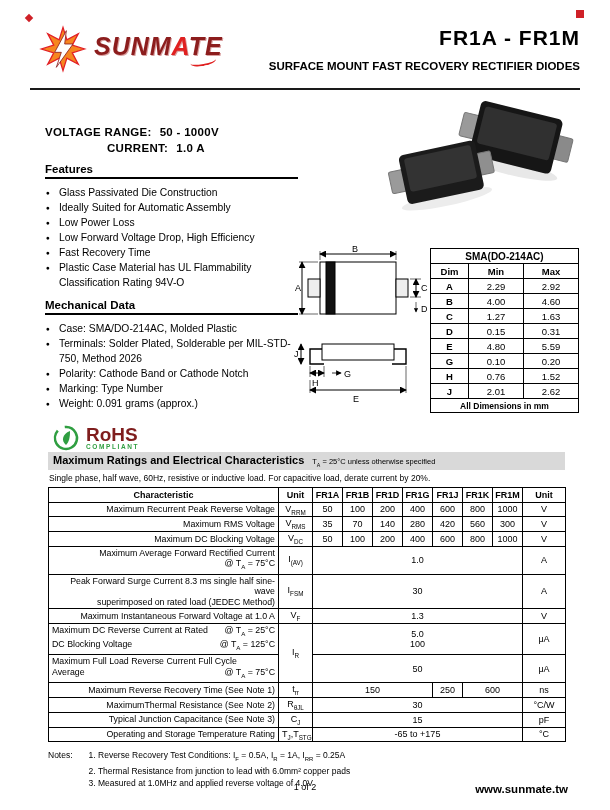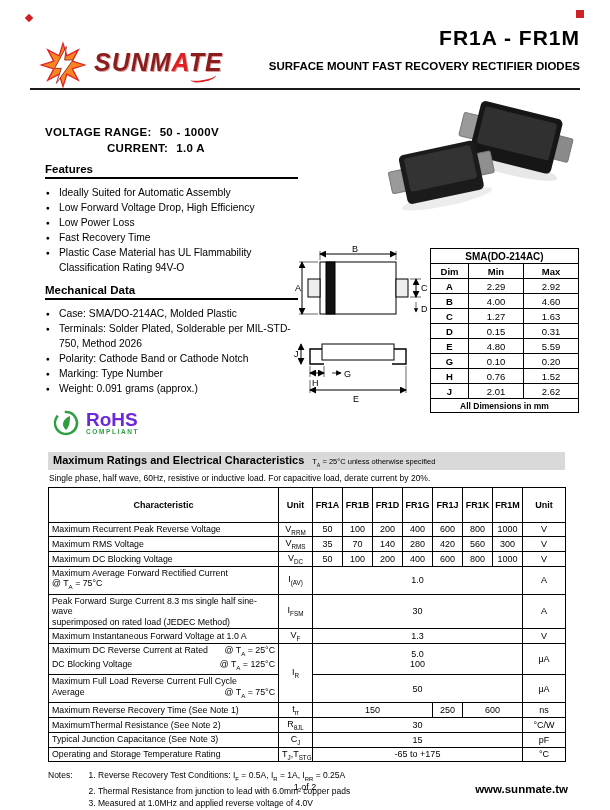--- a/index.html
+++ b/index.html
@@ -5,63 +5,63 @@
   * { margin:0; padding:0; box-sizing:border-box; }
   html,body { width:610px; height:810px; }
   body { background:#fff; font-family:"Liberation Sans", sans-serif; color:#000; position:relative; overflow:hidden; }
 
   .corner-mark { position:absolute; background:#cf2027; }
   .corner-mark.left { left:26px; top:15px; width:6px; height:6px; transform:rotate(45deg); }
   .corner-mark.right { left:576px; top:10px; width:8px; height:8px; }
 
   
   .header { position:absolute; left:38px; top:24px; right:30px; height:62px; }
-  .logo { position:absolute; left:0; top:16px; display:flex; align-items:center; gap:6px; }
+  .logo { position:absolute; left:0; top:0; display:flex; align-items:center; gap:6px; }
   .brand { font-style:italic; font-weight:bold; font-size:25px; letter-spacing:1px; color:#8c1d1d; text-shadow:1px 1px 0 #d9a0a0; }
   .brand .accent { color:#e02020; }
   .brand-swoosh { width:26px; height:9px; border-bottom:2.5px solid #e02020; border-radius:50%; transform:rotate(-10deg); margin:-4px 0 0 96px; }
   .doc-title { position:absolute; right:0; top:2px; font-size:21px; font-weight:bold; letter-spacing:1px; }
   .doc-subtitle { position:absolute; right:0; top:36px; font-size:11.5px; font-weight:bold; }
   .header-rule { position:absolute; left:30px; right:30px; top:88px; height:2px; background:#1a1a1a; }
 
   
   .leftcol { position:absolute; left:45px; top:126px; width:253px; }
   .summary-line { font-size:11.5px; font-weight:bold; margin-bottom:4px; letter-spacing:.3px; }
   .summary-line .val { margin-left:8px; }
   .summary-line.second { padding-left:62px; }
   .sec-heading { font-size:11.5px; font-weight:bold; border-bottom:2px solid #000; padding-bottom:2px; margin:9px 0 6px; }
   ul.blist { list-style:none; }
   ul.blist li { position:relative; padding-left:14px; font-size:10.3px; line-height:15px; }
   ul.blist li::before { content:"●"; position:absolute; left:1px; top:0; font-size:6.5px; line-height:15px; }
 
   .rohs { display:flex; align-items:center; gap:5px; margin:12px 0 0 6px; }
-  .rohs-text { font-size:19px; font-weight:bold; color:#6d28d9; line-height:17px; }
+  .rohs-text { font-size:19px; font-weight:bold; color:#7f1d1d; line-height:17px; }
   .rohs-sub { font-size:6.5px; font-weight:bold; color:#2f9e41; letter-spacing:1.6px; }
 
   
   .photos { position:absolute; left:386px; top:90px; }
   .diagram { position:absolute; left:294px; top:246px; }
   .dims-wrap { position:absolute; left:430px; top:248px; width:149px; }
   table.dims { width:100%; border-collapse:collapse; font-size:9.5px; }
   .dims th, .dims td { border:1px solid #000; padding:1.5px 2px; text-align:center; }
   .dims .title-cell { font-weight:bold; font-size:10px; }
   .dims th { font-weight:bold; }
   .dims td.dimcol { font-weight:bold; }
   .dims .foot { font-weight:bold; font-size:8.5px; }
 
   
   .ratings-sec { position:absolute; left:48px; top:452px; width:517px; }
   .ratings-title { background:#d9d9d9; padding:2px 5px; font-size:11px; font-weight:bold; }
   .ratings-title .cond { font-size:7.5px; font-weight:normal; margin-left:8px; }
   .ratings-note { font-size:8.5px; margin:3px 0 4px 1px; }
   table.ratings { width:517px; border-collapse:collapse; font-size:9px; table-layout:fixed; }
   .ratings th, .ratings td { border:1px solid #000; padding:1px 3px; text-align:center; vertical-align:middle; }
-  .ratings th { font-size:9px; padding:12px 1px;margin-left:45px; }
+  .ratings th { font-size:9px; padding:2px 1px;margin-left:45px; }
   .ratings td { height:13px; }
-  .ratings td.char { text-align:left; font-size:8.8px; }
+  .ratings td.char { text-align:right; font-size:8.8px; }
   .ratings td.char div { line-height:10.5px; }
   .lr { display:flex; justify-content:space-between; }
 
   .notes { display:flex; gap:16px; margin-top:7px; font-size:8.5px; line-height:12px; }
   .notes-label { font-weight:normal; }
   .notes-list div { white-space:nowrap; }
 
   
   .page-num { position:absolute; left:0; right:0; bottom:18px; text-align:center; font-size:9px; }
   .site { position:absolute; right:42px; bottom:15px; font-size:11.5px; font-weight:bold; color:#000; text-decoration:none; }
@@ -93,23 +93,24 @@
 <div class="leftcol">
   <div class="summary-line">
     <span>VOLTAGE  RANGE:</span><span class="val">50 - 1000V</span>
   </div>
   <div class="summary-line second">
     <span>CURRENT:</span><span class="val">1.0 A</span>
   </div>
 
   <div class="sec-heading">Features</div>
   <ul class="blist">
+      <li>Glass Passivated Die Construction</li>
       <li>Ideally Suited for Automatic Assembly</li>
+      <li>Low Power Loss</li>
       <li>Low Forward Voltage Drop, High Efficiency</li>
-      <li>Low Power Loss</li>
       <li>Fast Recovery Time</li>
       <li>Plastic Case Material has UL Flammability Classification Rating 94V-O</li>
     </ul>
 
   <div class="sec-heading">Mechanical Data</div>
   <ul class="blist">
       <li>Case: SMA/DO-214AC, Molded Plastic</li>
       <li>Terminals: Solder Plated, Solderable per MIL-STD-750, Method 2026</li>
       <li>Polarity: Cathode Band or Cathode Notch</li>
       <li>Marking: Type Number</li>

